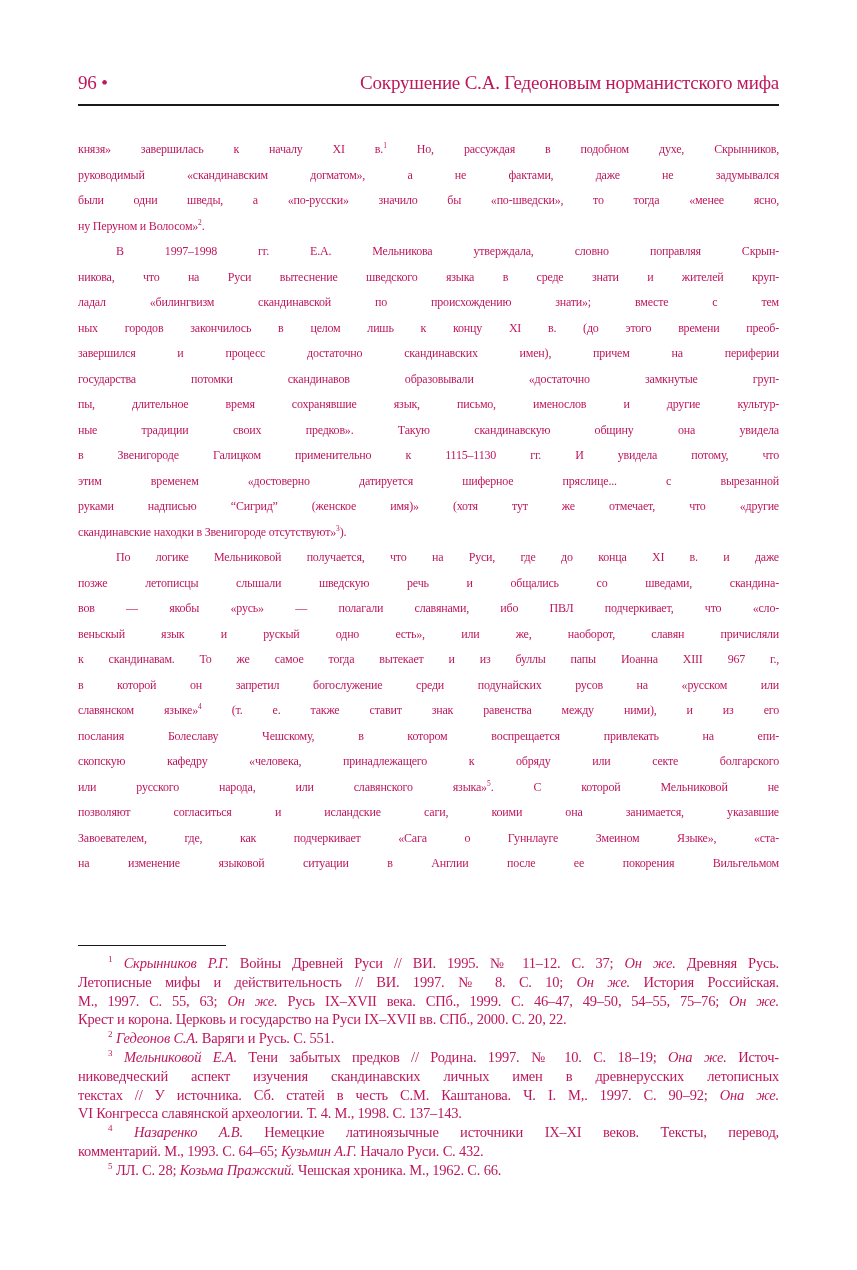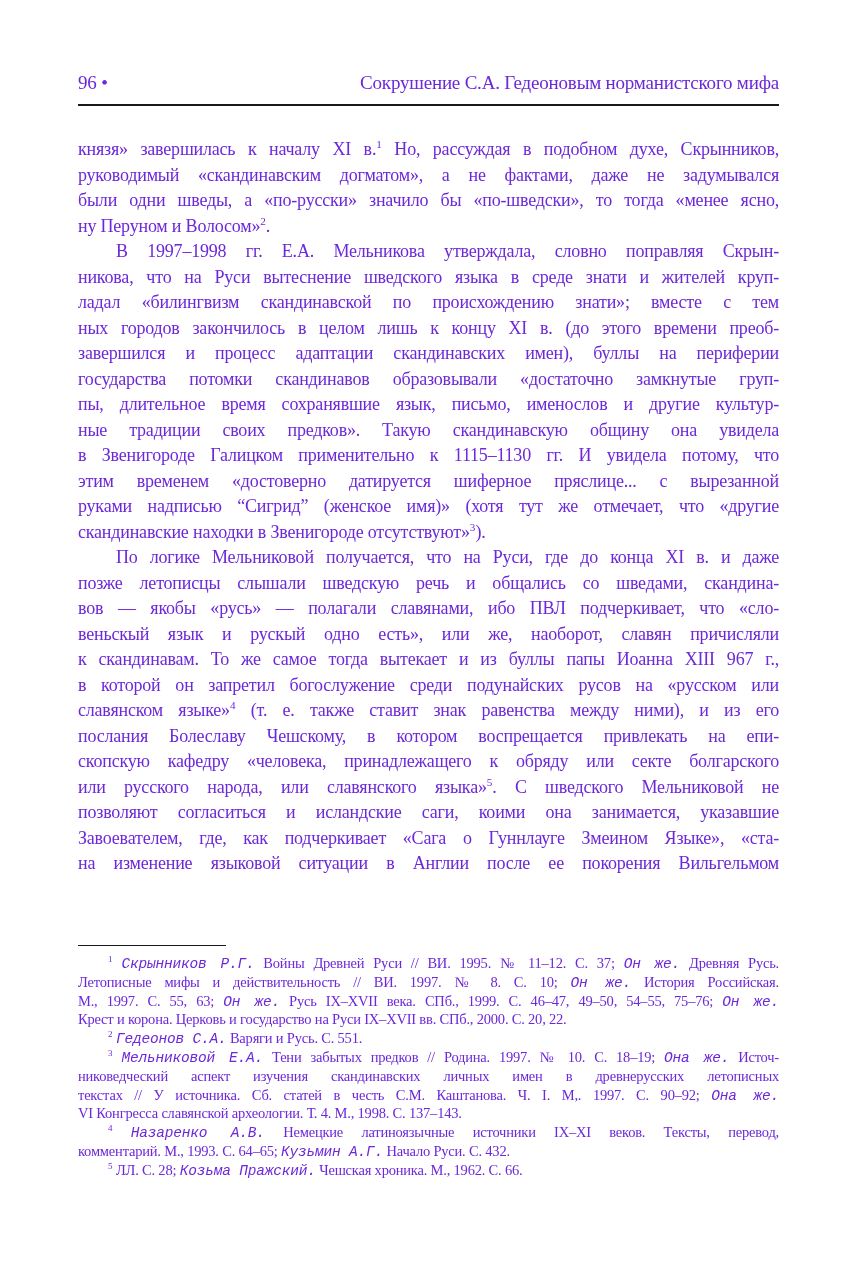--- a/index.html
+++ b/index.html
@@ -5,21 +5,21 @@
   html, body {
     margin: 0;
     padding: 0;
     background: #ffffff;
   }
   .page {
     position: relative;
     width: 857px;
     height: 1270px;
     background: #ffffff;
-    color: #6d28d9;
+    color: #be185d;
     font-family: "Liberation Serif", "DejaVu Serif", serif;
     overflow: hidden;
   }
   .running-header {
     position: absolute;
     left: 78px;
     top: 72px;
     width: 701px;
     display: flex;
     justify-content: space-between;
@@ -33,21 +33,21 @@
     left: 78px;
     top: 104px;
     width: 701px;
     border-top: 2px solid #191919;
   }
   .body-text {
     position: absolute;
     left: 78px;
     top: 137px;
     width: 701px;
-    font-size: 18px;
+    font-size: 12px;
     line-height: 25.5px;
     letter-spacing: -0.2px;
   }
   .footnote-rule {
     position: absolute;
     left: 78px;
     top: 945px;
     width: 148px;
     border-top: 1.5px solid #191919;
   }
@@ -64,21 +64,21 @@
   .line {
     text-align: justify;
     text-align-last: justify;
     overflow: hidden;
     height: 25.5px;
   }
   .footnotes .line { height: 18.8px; }
   .line.open { text-align-last: left; }
   .line.indent { text-indent: 38px; }
   .footnotes .line.indent { text-indent: 30px; }
-  .it { font-style: italic; font-family: Liberation Mono, monospace; }
+  .it { font-style: italic; }
   .sup {
     vertical-align: super;
     font-size: 0.62em;
     line-height: 0;
     letter-spacing: 0;
   }
 </style>
 </head>
 <body>
 
@@ -99,40 +99,40 @@
         <div class="line"><span>князя» завершилась к началу XI в.</span><span class="sup">1</span><span> Но, рассуждая в подобном духе, Скрынников,</span></div>
         <div class="line"><span>руководимый «скандинавским догматом», а не фактами, даже не задумывался</span></div>
         <div class="line"><span>были одни шведы, а «по-русски» значило бы «по-шведски», то тогда «менее ясно,</span></div>
         <div class="line open"><span>ну Перуном и Волосом»</span><span class="sup">2</span><span>.</span></div>
       </div>
       <div class="paragraph">
         <div class="line indent"><span>В 1997–1998 гг. Е.А. Мельникова утверждала, словно поправляя Скрын-</span></div>
         <div class="line"><span>никова, что на Руси вытеснение шведского языка в среде знати и жителей круп-</span></div>
         <div class="line"><span>ладал «билингвизм скандинавской по происхождению знати»; вместе с тем</span></div>
         <div class="line"><span>ных городов закончилось в целом лишь к концу XI в. (до этого времени преоб-</span></div>
-        <div class="line"><span>завершился и процесс адаптации скандинавских имен), буллы на периферии</span></div>
+        <div class="line"><span>завершился и процесс достаточно скандинавских имен), причем на периферии</span></div>
         <div class="line"><span>государства потомки скандинавов образовывали «достаточно замкнутые груп-</span></div>
         <div class="line"><span>пы, длительное время сохранявшие язык, письмо, именослов и другие культур-</span></div>
         <div class="line"><span>ные традиции своих предков». Такую скандинавскую общину она увидела</span></div>
         <div class="line"><span>в Звенигороде Галицком применительно к 1115–1130 гг. И увидела потому, что</span></div>
         <div class="line"><span>этим временем «достоверно датируется шиферное пряслице... с вырезанной</span></div>
         <div class="line"><span>руками надписью “Сигрид” (женское имя)» (хотя тут же отмечает, что «другие</span></div>
         <div class="line open"><span>скандинавские находки в Звенигороде отсутствуют»</span><span class="sup">3</span><span>).</span></div>
       </div>
       <div class="paragraph">
         <div class="line indent"><span>По логике Мельниковой получается, что на Руси, где до конца XI в. и даже</span></div>
         <div class="line"><span>позже летописцы слышали шведскую речь и общались со шведами, скандина-</span></div>
         <div class="line"><span>вов — якобы «русь» — полагали славянами, ибо ПВЛ подчеркивает, что «сло-</span></div>
         <div class="line"><span>веньскый язык и рускый одно есть», или же, наоборот, славян причисляли</span></div>
         <div class="line"><span>к скандинавам. То же самое тогда вытекает и из буллы папы Иоанна XIII 967 г.,</span></div>
         <div class="line"><span>в которой он запретил богослужение среди подунайских русов на «русском или</span></div>
         <div class="line"><span>славянском языке»</span><span class="sup">4</span><span> (т. е. также ставит знак равенства между ними), и из его</span></div>
         <div class="line"><span>послания Болеславу Чешскому, в котором воспрещается привлекать на епи-</span></div>
         <div class="line"><span>скопскую кафедру «человека, принадлежащего к обряду или секте болгарского</span></div>
-        <div class="line"><span>или русского народа, или славянского языка»</span><span class="sup">5</span><span>. С шведского Мельниковой не</span></div>
+        <div class="line"><span>или русского народа, или славянского языка»</span><span class="sup">5</span><span>. С которой Мельниковой не</span></div>
         <div class="line"><span>позволяют согласиться и исландские саги, коими она занимается, указавшие</span></div>
         <div class="line"><span>Завоевателем, где, как подчеркивает «Сага о Гуннлауге Змеином Языке», «ста-</span></div>
         <div class="line"><span>на изменение языковой ситуации в Англии после ее покорения Вильгельмом</span></div>
       </div>
     </div>
 
   <div class="footnote-rule"></div>
 
   <div class="footnotes" id="footnotes">
       <div class="paragraph">

